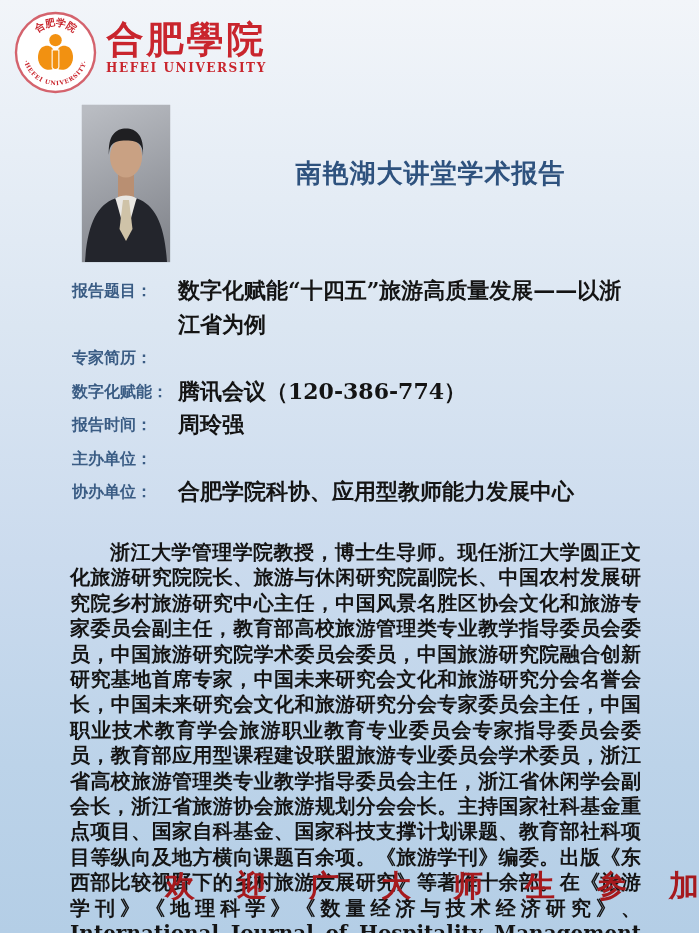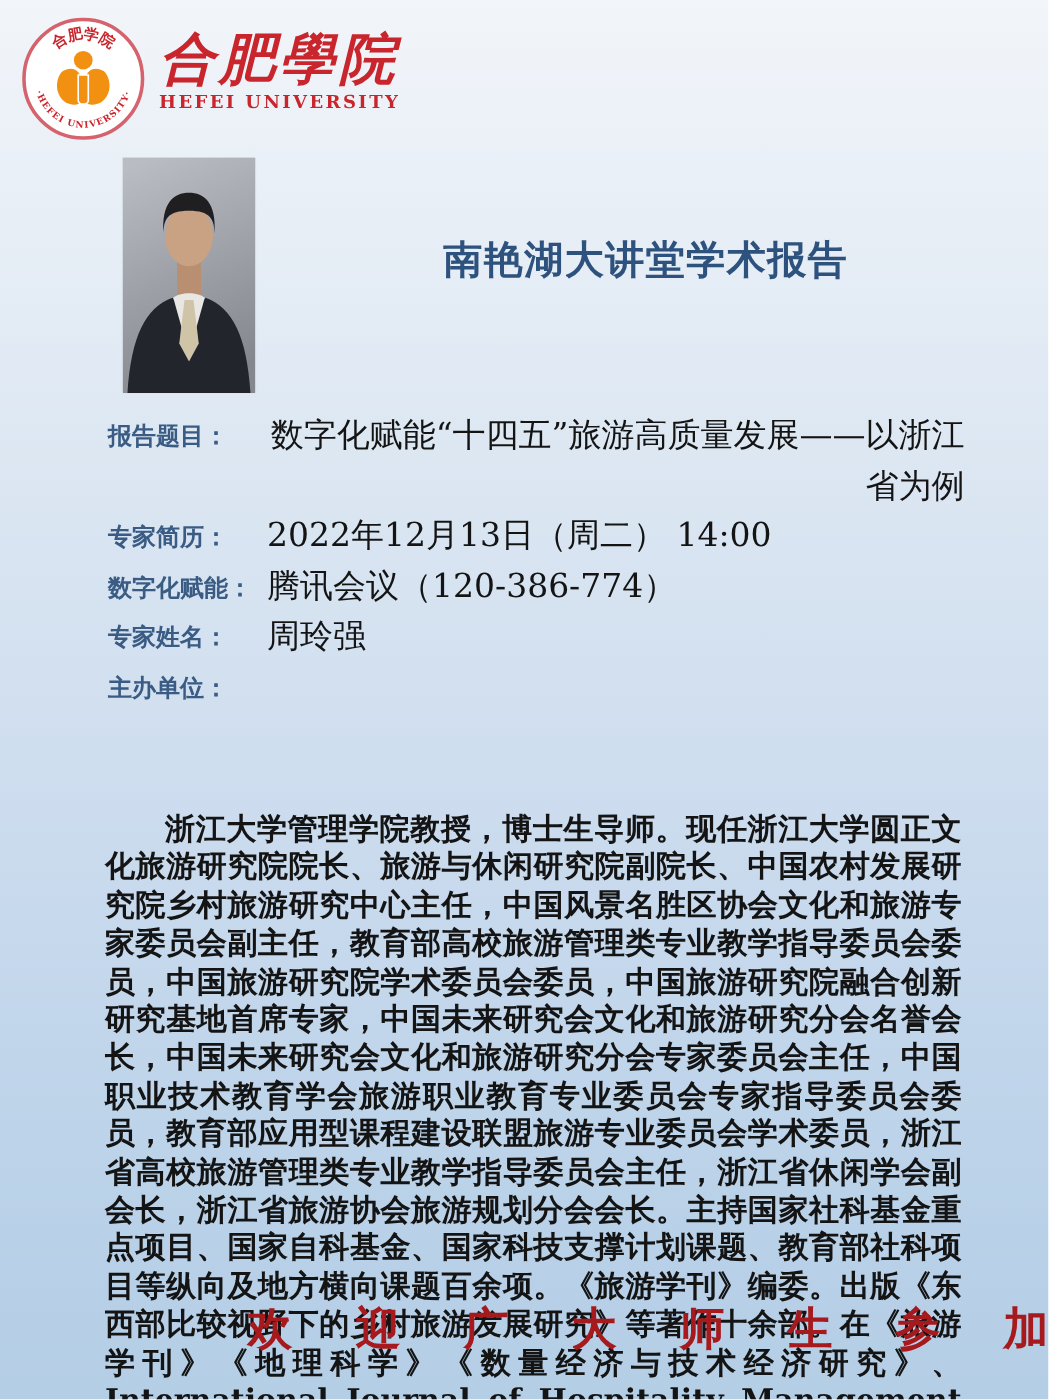--- a/index.html
+++ b/index.html
@@ -16,21 +16,21 @@
       #cbdbee 60%, #bcd3e9 82%, #b4cee6 100%);
   }
 
   
   .header { position: absolute; left: 14px; top: 11px; display: flex; align-items: flex-start; }
   .seal { width: 83px; height: 83px; }
   .wordmark { margin-left: 9px; margin-top: 8px; }
   .uni-cn {
     color: #c9252d; font-size: 37px; font-weight: 700;
     letter-spacing: 3px; line-height: 40px;
-    font-style: italic; 
+    text-align: center;
   }
   .uni-en {
     color: #c9252d; font-size: 12px; font-weight: 700;
     letter-spacing: 1.6px; margin-top: 2px;
   }
 
   
   .photo {
     position: absolute; left: 82px; top: 105px;
     width: 88px; height: 157px;
@@ -46,21 +46,21 @@
 
   
   .details { position: absolute; left: 72px; right: 56px; top: 274px; }
   .row { display: flex; align-items: flex-start; line-height: 33.5px; }
   .row .label {
     flex: none; width: 106px;
     color: #3a5c84; font-size: 16px; font-weight: 700;
     white-space: nowrap;
   }
   .row .value {
-    color: #141414; font-size: 22px; font-weight: 400; text-align: right;
+    color: #141414; font-size: 22px; font-weight: 700;
   }
 
   
   .bio {
     position: absolute; left: 70px; right: 58px; top: 540px;
     color: #141414; font-size: 20px; font-weight: 700;
     line-height: 25.4px; text-indent: 2em; text-align: justify;
   }
 
   
@@ -122,32 +122,35 @@
 
   <h1 class="poster-title">南艳湖大讲堂学术报告</h1>
 
   <div class="details">
     <div class="row">
       <span class="label">报告题目：</span>
       <span class="value">数字化赋能“十四五”旅游高质量发展——以浙江省为例</span>
     </div>
     <div class="row">
       <span class="label">专家简历：</span>
-      <span class="value">2022年12月13日（周二） 14:00</span>
     </div>
     <div class="row">
       <span class="label">数字化赋能：</span>
       <span class="value">腾讯会议（120-386-774）</span>
     </div>
     <div class="row">
-      <span class="label">专家姓名：</span>
+      <span class="label">报告时间：</span>
       <span class="value">周玲强</span>
     </div>
     <div class="row">
       <span class="label">主办单位：</span>
+    </div>
+    <div class="row">
+      <span class="label">协办单位：</span>
+      <span class="value">合肥学院科协、应用型教师能力发展中心</span>
     </div>
   </div>
 
   <p class="bio">浙江大学管理学院教授，博士生导师。现任浙江大学圆正文化旅游研究院院长、旅游与休闲研究院副院长、中国农村发展研究院乡村旅游研究中心主任，中国风景名胜区协会文化和旅游专家委员会副主任，教育部高校旅游管理类专业教学指导委员会委员，中国旅游研究院学术委员会委员，中国旅游研究院融合创新研究基地首席专家，中国未来研究会文化和旅游研究分会名誉会长，中国未来研究会文化和旅游研究分会专家委员会主任，中国职业技术教育学会旅游职业教育专业委员会专家指导委员会委员，教育部应用型课程建设联盟旅游专业委员会学术委员，浙江省高校旅游管理类专业教学指导委员会主任，浙江省休闲学会副会长，浙江省旅游协会旅游规划分会会长。主持国家社科基金重点项目、国家自科基金、国家科技支撑计划课题、教育部社科项目等纵向及地方横向课题百余项。《旅游学刊》编委。出版《东西部比较视野下的乡村旅游发展研究》等著作十余部。在《旅游学刊》《地理科学》《数量经济与技术经济研究》、International Journal of Hospitality Management等发表论文近百篇。</p>
 
   <div class="footer">
     <span class="welcome">欢迎广大师生参加</span>
   </div>
 
 </div>

